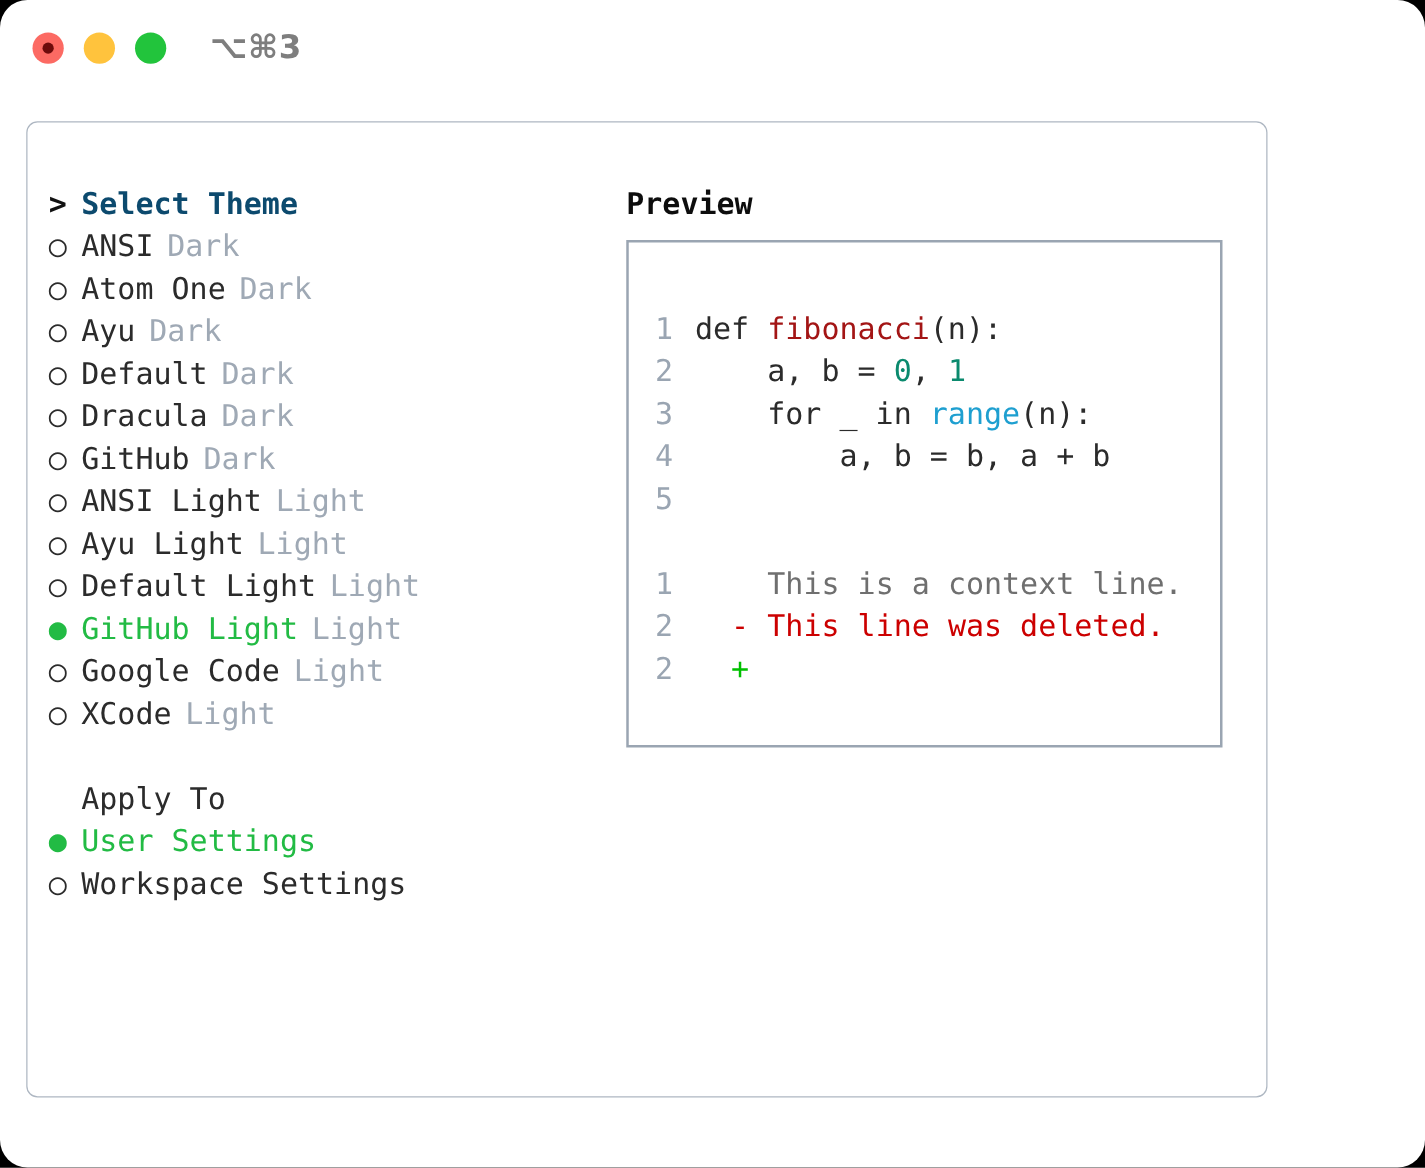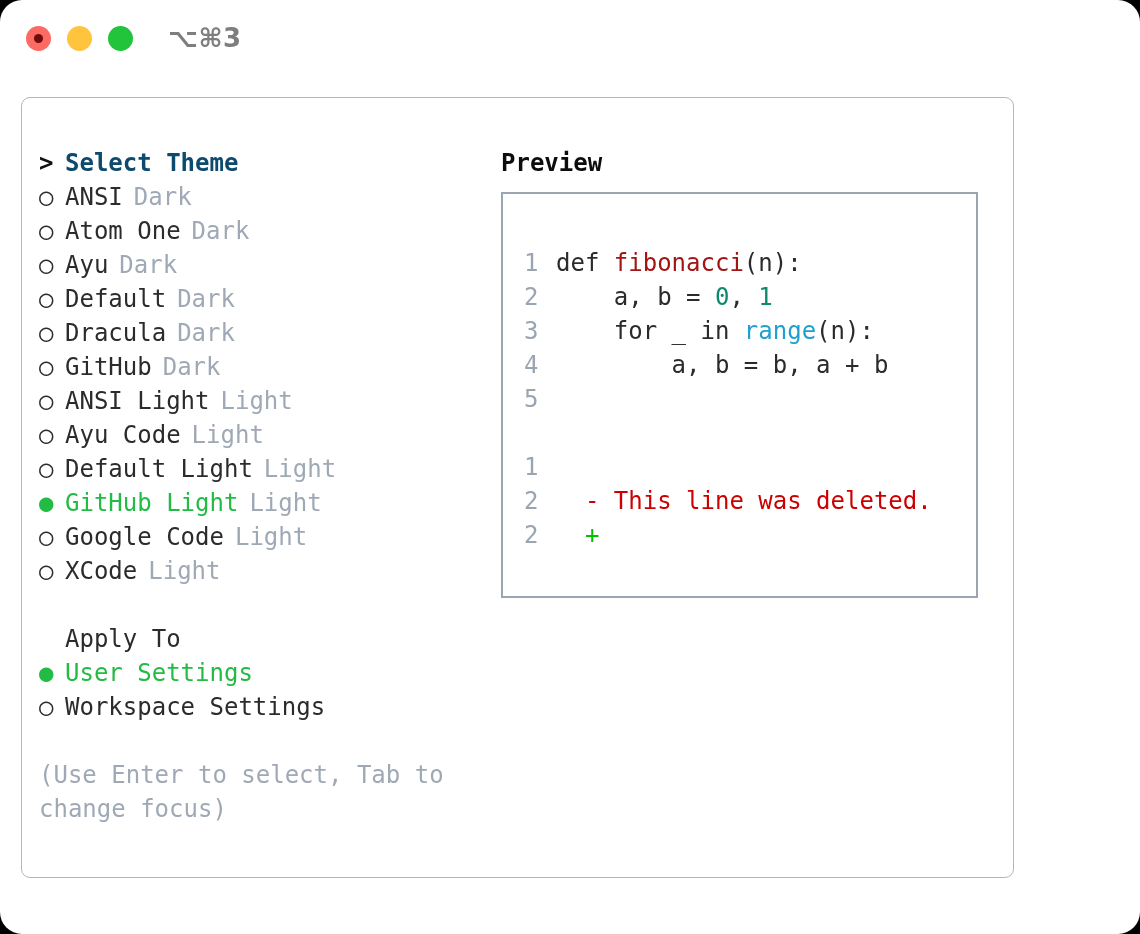--- a/index.html
+++ b/index.html
@@ -251,21 +251,21 @@
               <span class="row-label">GitHub</span>
               <span class="badge">Dark</span>
             </div>
             <div class="row">
               <span class="bullet">○</span>
               <span class="row-label">ANSI Light</span>
               <span class="badge">Light</span>
             </div>
             <div class="row">
               <span class="bullet">○</span>
-              <span class="row-label">Ayu Code</span>
+              <span class="row-label">Ayu Light</span>
               <span class="badge">Light</span>
             </div>
             <div class="row">
               <span class="bullet">○</span>
               <span class="row-label">Default Light</span>
               <span class="badge">Light</span>
             </div>
             <div class="row">
               <span class="bullet sel">●</span>
               <span class="row-label green">GitHub Light</span>
@@ -296,37 +296,36 @@
               <span class="row-label green">User Settings</span>
             </div>
             <div class="row">
               <span class="bullet">○</span>
               <span class="row-label">Workspace Settings</span>
             </div>
           </div>
 
         <div class="section-gap"></div>
 
-        <div class="hint">(Use Enter to select, Tab to change focus)</div>
       </div>
 
       <div class="right-col">
         <div class="preview-title">Preview</div>
 
         <div class="preview-box">
           <div id="code-block">
               <div class="code-line"><span class="ln">1</span><span><span class="code-text">def </span><span class="tok-fn">fibonacci</span><span class="code-text">(n):</span></span></div>
               <div class="code-line"><span class="ln">2</span><span><span class="code-text">    a, b = </span><span class="tok-num">0</span><span class="code-text">, </span><span class="tok-num">1</span></span></div>
               <div class="code-line"><span class="ln">3</span><span><span class="code-text">    for _ in </span><span class="tok-call">range</span><span class="code-text">(n):</span></span></div>
               <div class="code-line"><span class="ln">4</span><span><span class="code-text">        a, b = b, a + b</span></span></div>
               <div class="code-line"><span class="ln">5</span></div>
             </div>
           <div class="diff-gap"></div>
           <div id="diff-block">
-              <div class="code-line"><span class="ln">1</span><span class="diff-ctx">   </span></div>
+              <div class="code-line"><span class="ln">1</span><span class="diff-ctx">   </span><span class="diff-ctx"> This is a context line.</span></div>
               <div class="code-line"><span class="ln">2</span><span class="diff-del">  -</span><span class="diff-del"> This line was deleted.</span></div>
               <div class="code-line"><span class="ln">2</span><span class="diff-add">  +</span></div>
             </div>
         </div>
       </div>
 
     </div>
   </div>
 </div>
 

